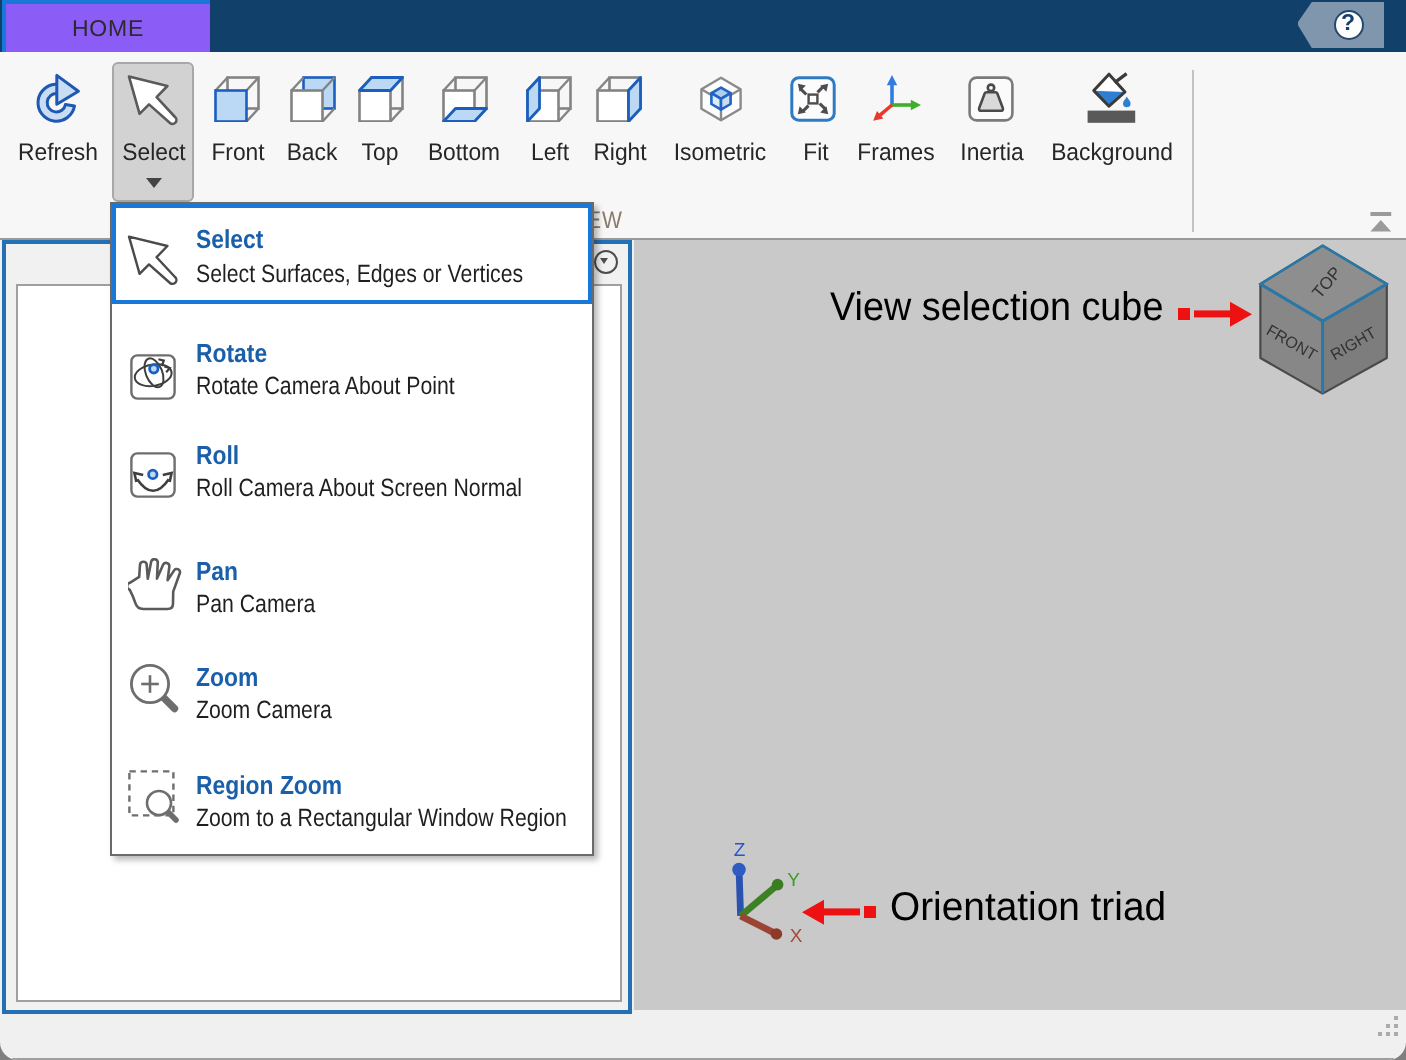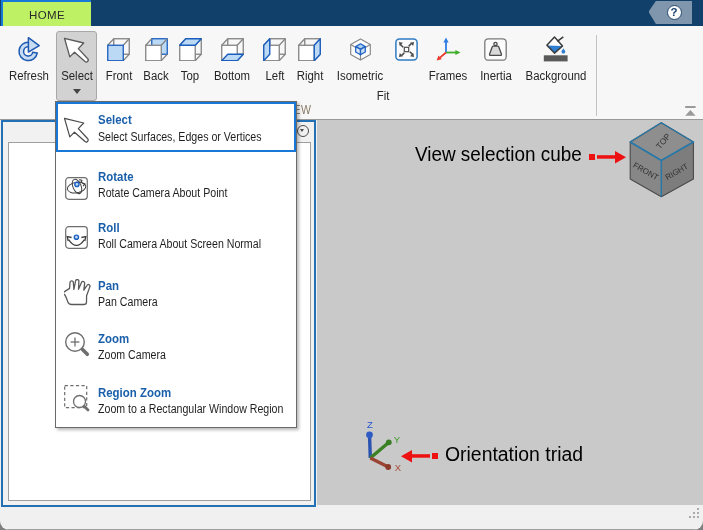--- a/index.html
+++ b/index.html
@@ -2,21 +2,21 @@
 <html><head>
 <meta charset="utf-8">
 <style>
   html,body{margin:0;padding:0;background:#7f7f7f;}
   #win{position:relative;width:703px;height:530px;overflow:hidden;
        font-family:"Liberation Sans",sans-serif;background:#f0f0f0;
        border-radius:0 0 9px 9px;}
   .abs{position:absolute;}
   
   #tabbar{position:absolute;left:0;top:0;width:703px;height:26px;background:#11406B;}
-  #hometab{position:absolute;left:1px;top:0;width:90px;height:26px;background:#bef264;
+  #hometab{position:absolute;left:1px;top:0;width:104px;height:26px;background:#8b5cf6;
            border-top:2.5px solid #1878D8;border-left:2.5px solid #1878D8;box-sizing:border-box;
            color:#2b2b2b;font-size:11.5px;letter-spacing:.4px;text-align:center;line-height:26px;}
   #helpband{position:absolute;left:648.5px;top:1px;width:43.5px;height:23px;background:#8096AC;
             -webkit-clip-path:polygon(0 47%,17% 0,100% 0,100% 100%,17% 100%);
             clip-path:polygon(0 47%,17% 0,100% 0,100% 100%,17% 100%);}
   #helpcirc{position:absolute;left:666.5px;top:5px;width:13px;height:13px;border-radius:50%;
             background:#fdfdfd;border:1.2px solid #24486e;color:#15406e;font-weight:bold;
             font-size:11.5px;line-height:13.5px;text-align:center;}
   
   #ribbon{position:absolute;left:0;top:26px;width:703px;height:94px;background:#f7f7f7;
@@ -71,21 +71,21 @@
     <div id="selbtn"></div>
     <div class="rlabel" style="left:28.7px;">Refresh</div>
     <div class="rlabel" style="left:76.5px;">Select</div>
     <div class="rlabel" style="left:118.5px;">Front</div>
     <div class="rlabel" style="left:156px;">Back</div>
     <div class="rlabel" style="left:190px;">Top</div>
     <div class="rlabel" style="left:232px;">Bottom</div>
     <div class="rlabel" style="left:275px;">Left</div>
     <div class="rlabel" style="left:309.5px;">Right</div>
     <div class="rlabel" style="left:360px;">Isometric</div>
-    <div class="rlabel" style="left:383px;margin-top:20px;">Fit</div>
+    <div class="rlabel" style="left:408px;">Fit</div>
     <div class="rlabel" style="left:448.3px;">Frames</div>
     <div class="rlabel" style="left:495.5px;">Inertia</div>
     <div class="rlabel" style="left:556px;">Background</div>
     <div id="seltri"></div>
     <div id="vsep"></div>
     <div id="viewlbl">VIEW</div>
 
     <svg class="ricon" style="left:17px;top:10px;" width="24" height="27" viewBox="0 0 24 27">
       <path d="M12.0 6.2 A9.2 9.2 0 1 0 20.26 17.0 L15.73 16.2 A4.6 4.6 0 1 1 11.6 10.8 Z" fill="#C8DCF2" stroke="#1D59B2" stroke-width="1.5" stroke-linejoin="round"></path>
       <polygon points="11.4,1.7 11.4,16.1 22.2,9.6" fill="#C8DCF2" stroke="#1D59B2" stroke-width="1.5" stroke-linejoin="round"></polygon>

